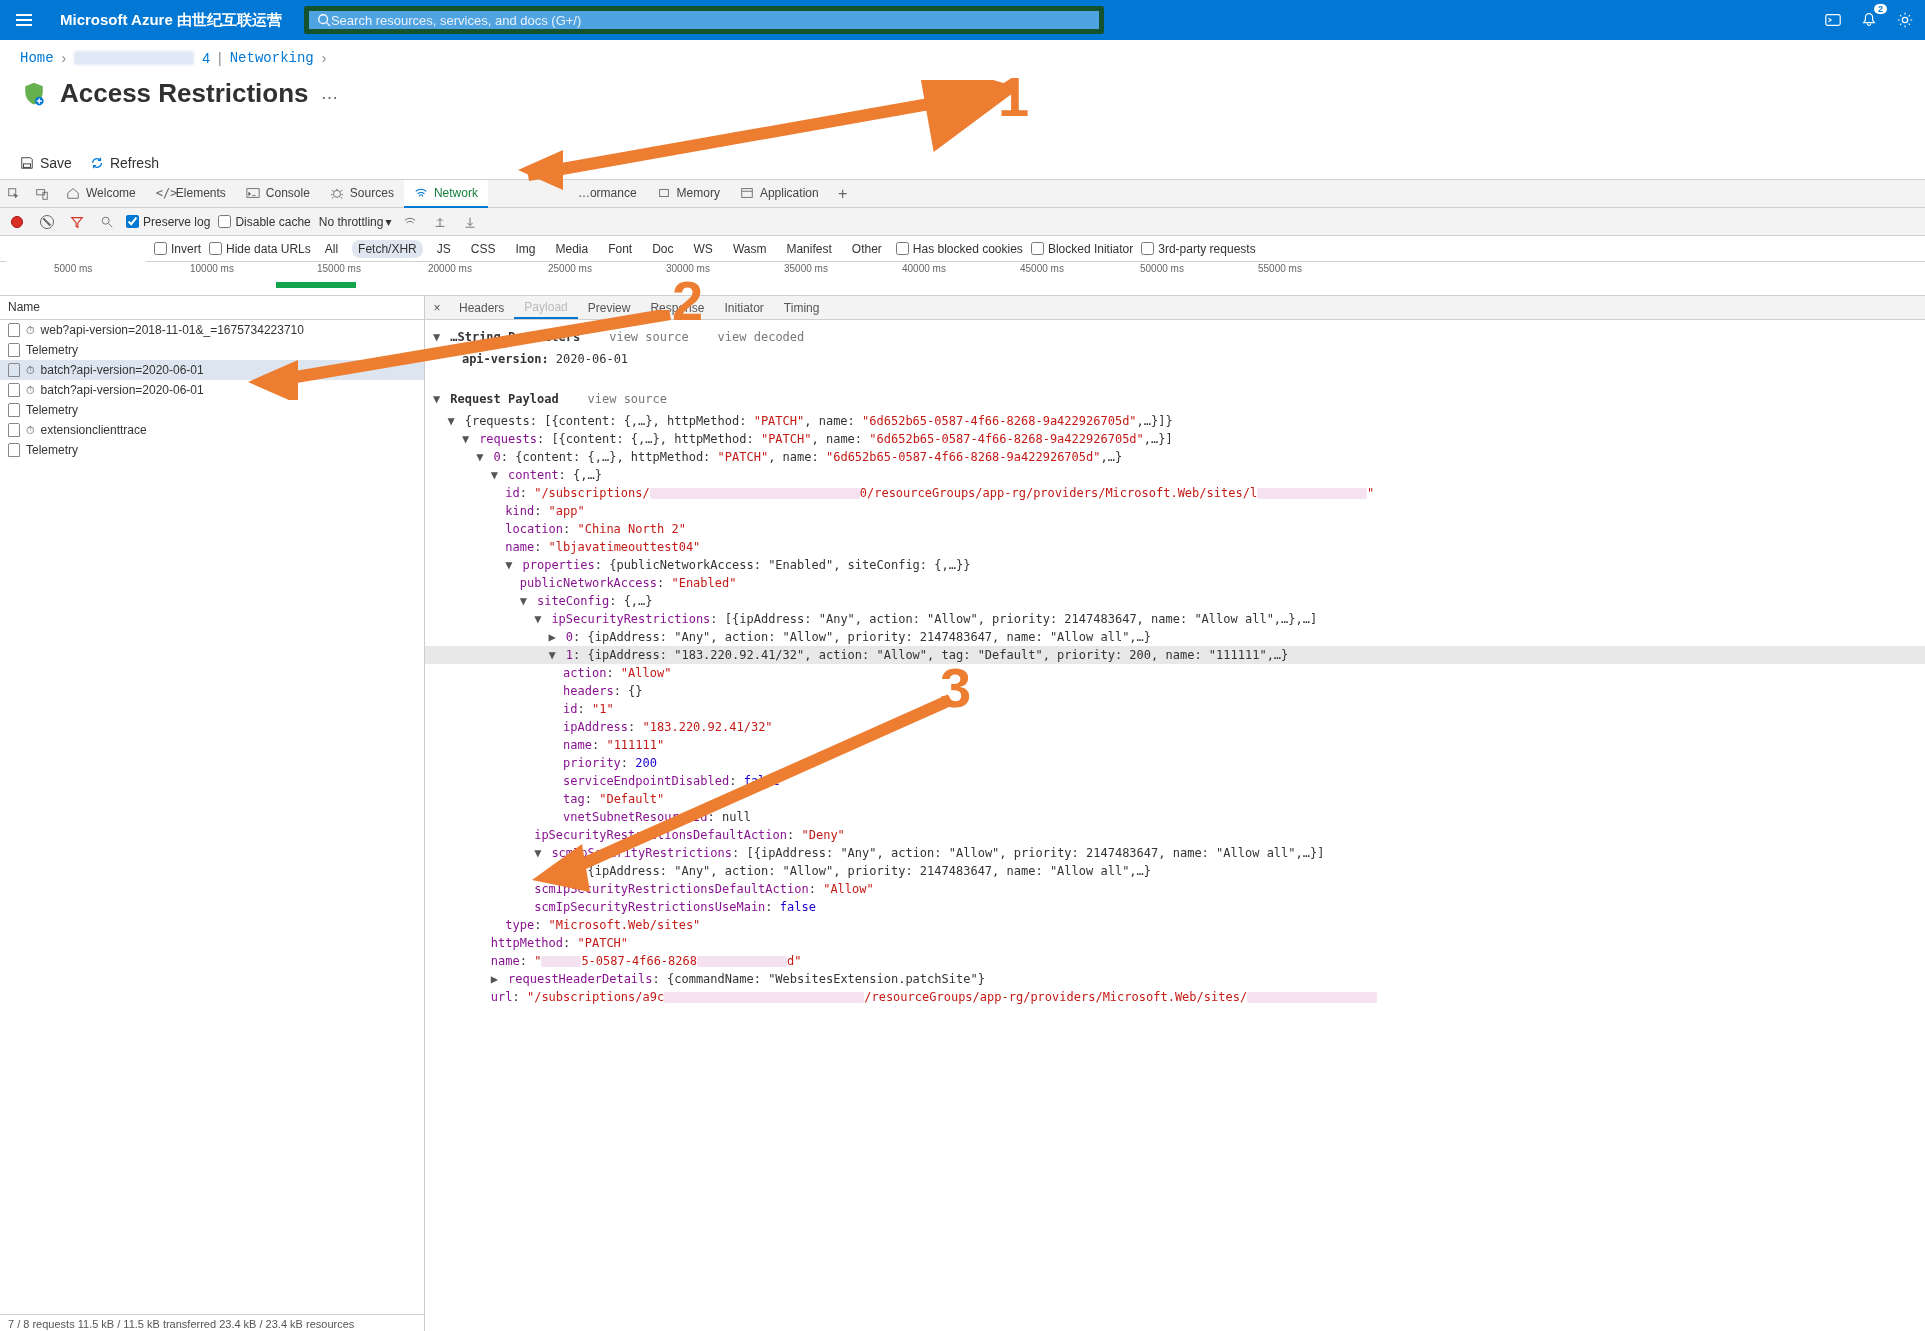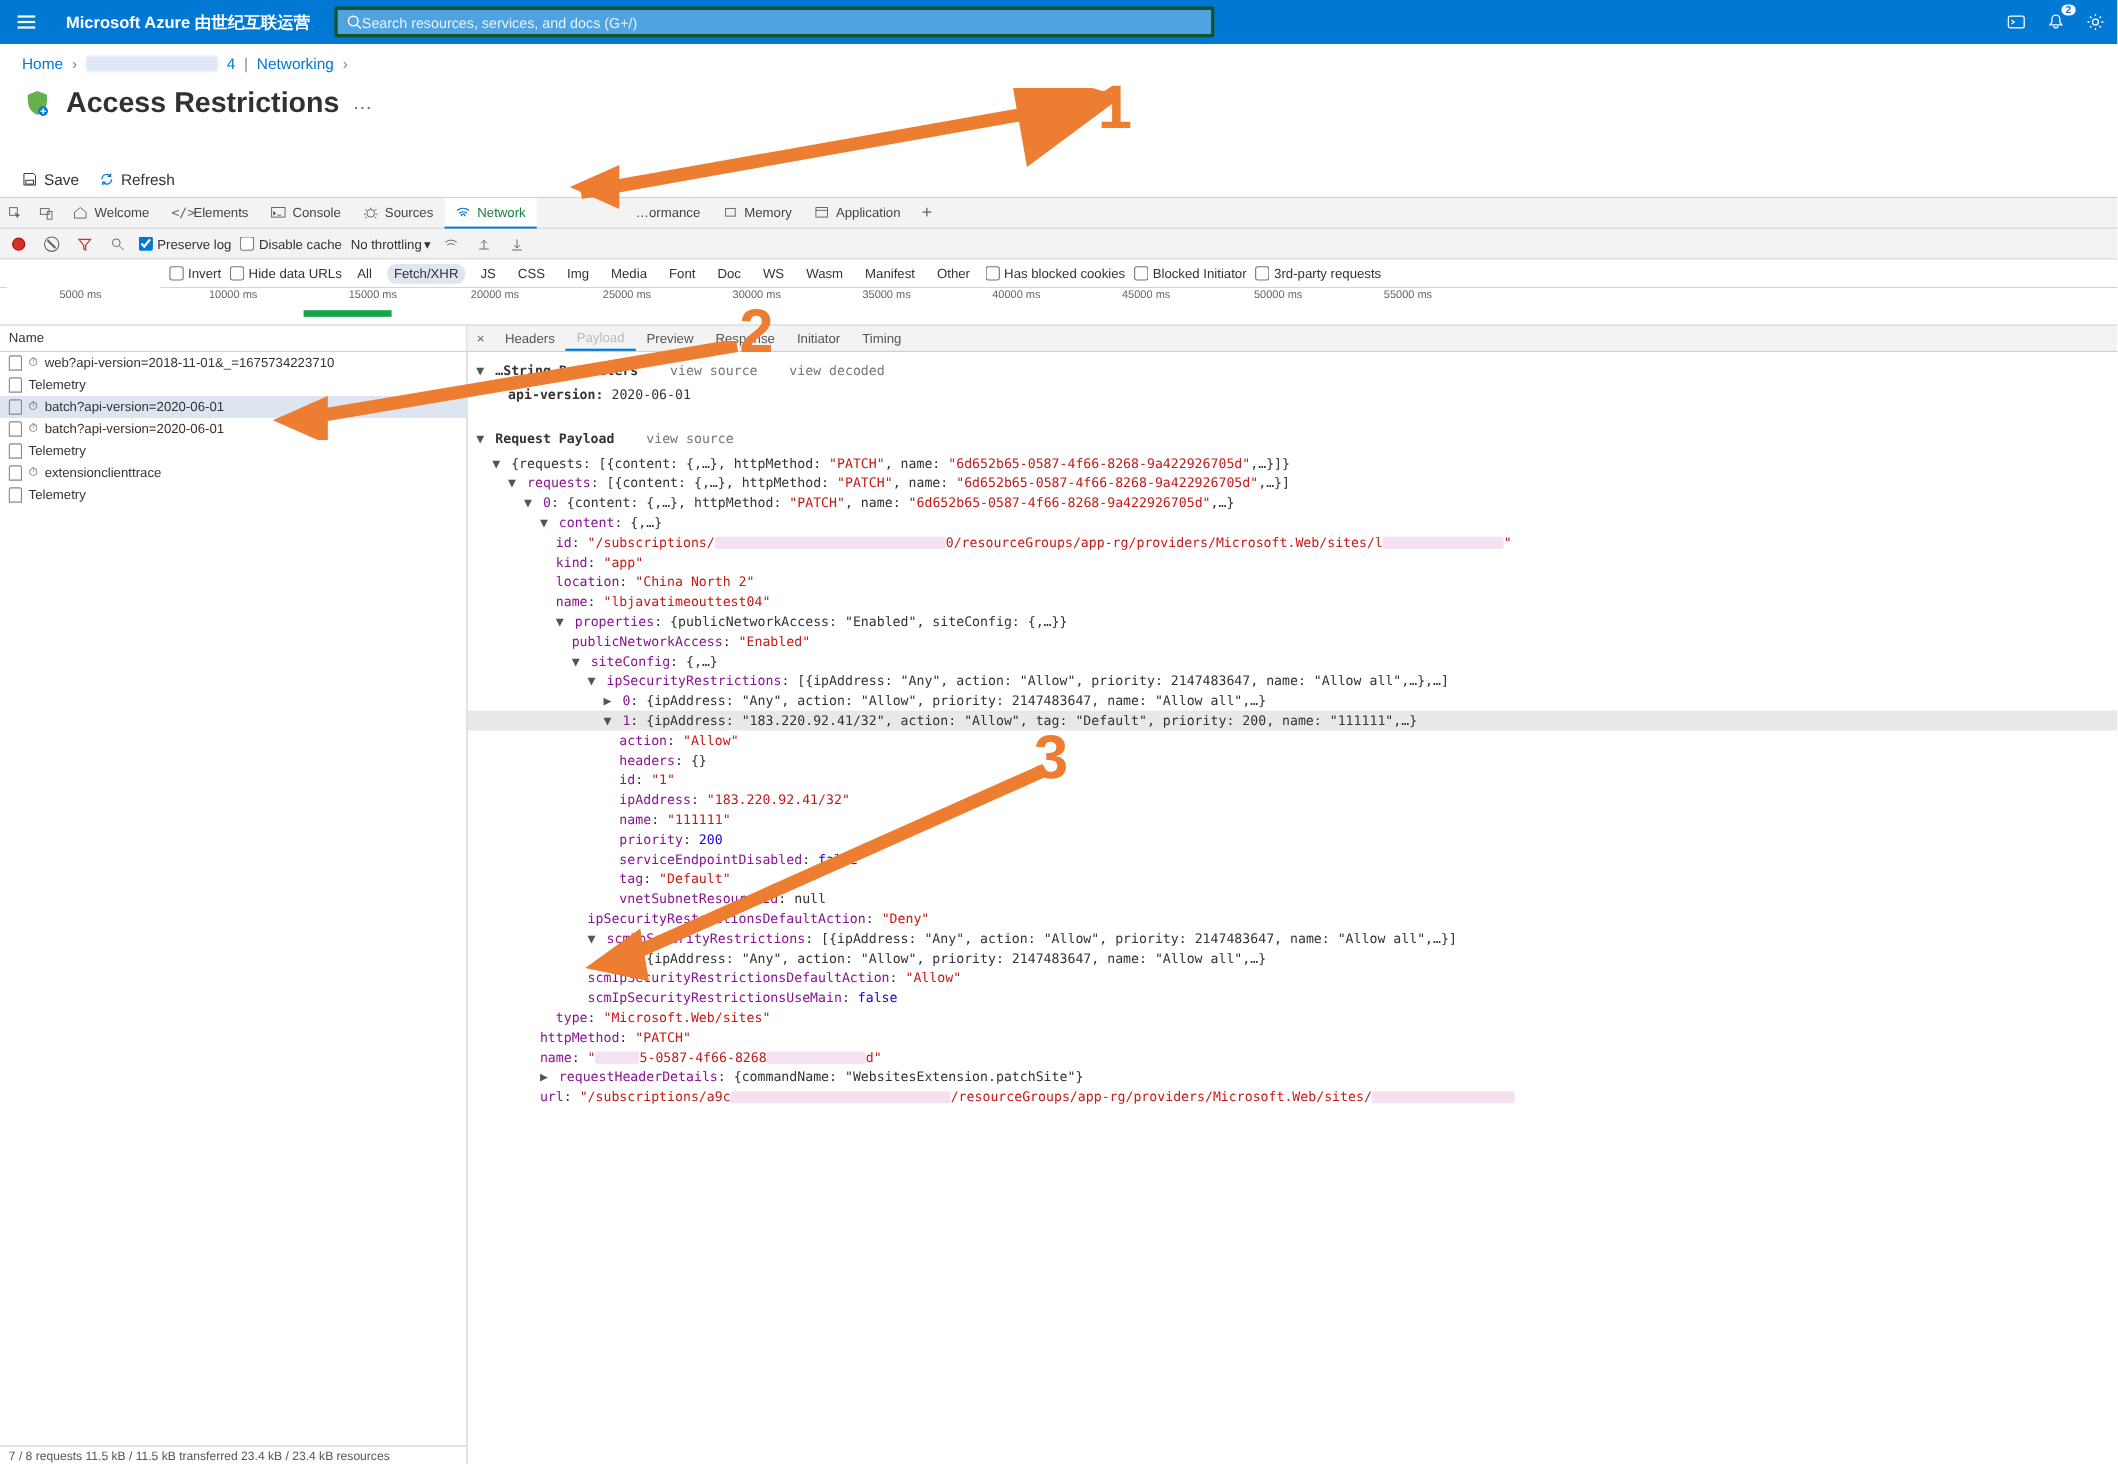--- a/index.html
+++ b/index.html
@@ -5,33 +5,33 @@
 * { box-sizing: border-box; margin: 0; padding: 0; }
 body { font-family: "Segoe UI", -apple-system, sans-serif; font-size: 12px; color: #333; background: #fff; overflow: hidden; width: 1925px; height: 1331px; }
 
 
 .azure-bar { height: 40px; background: #0078d4; display: flex; align-items: center; color: #fff; }
 .hamburger { width: 48px; height: 40px; display: flex; align-items: center; justify-content: center; cursor: pointer; }
 .hamburger-icon { display: inline-block; width: 16px; height: 12px; border-top: 2px solid #fff; border-bottom: 2px solid #fff; position: relative; }
 .hamburger-icon::after { content: ""; position: absolute; top: 3px; left: 0; width: 16px; height: 2px; background: #fff; }
 .brand { font-size: 15px; font-weight: 600; padding: 0 12px; white-space: nowrap; }
 .search-wrap { flex: 1; padding: 0 10px; max-width: 820px; }
-.search-box { display: flex; align-items: center; height: 28px; background: #4fa3e0; border: 3px solid #14532d; border-radius: 2px; padding: 0 8px; }
+.search-box { display: flex; align-items: center; height: 28px; background: #4fa3e0; border: 5px solid #14532d; border-radius: 2px; padding: 0 8px; }
 .search-box input { flex: 1; background: transparent; border: none; color: #fff; font-size: 13px; outline: none; }
 .search-box input::placeholder { color: #e8f1fa; }
 .azure-right { display: flex; align-items: center; margin-left: auto; padding-right: 8px; gap: 12px; }
 .azure-icon { width: 24px; height: 24px; display: flex; align-items: center; justify-content: center; position: relative; cursor: pointer; }
 .badge { position: absolute; top: -4px; right: -6px; background: #fff; color: #0078d4; border-radius: 8px; font-size: 9px; font-weight: 600; padding: 0 4px; }
 
 
 .page-area { padding: 4px 20px 8px; background: #fff; }
 .breadcrumb { display: flex; align-items: center; gap: 8px; color: #0078d4; font-size: 14px; height: 28px; }
 .bc-sep { color: #888; }
 .bc-blur { display: inline-block; width: 120px; height: 14px; background: #dfe8f4; border-radius: 2px; filter: blur(1px); }
-.bc-link { cursor: pointer; }
+.bc-link { cursor: pointer; font-family: Liberation Mono, monospace; }
 .page-header { display: flex; align-items: center; gap: 12px; margin-top: 6px; }
 .page-icon { width: 28px; height: 28px; }
 .page-title { font-size: 26px; font-weight: 600; color: #323130; }
 .page-dots { color: #666; font-size: 18px; letter-spacing: 2px; cursor:pointer; }
 .page-cmds { display: flex; gap: 18px; font-size: 14px; color: #323130; margin-top: 46px; align-items:center;}
 .cmd { display: flex; align-items: center; gap: 6px; cursor: pointer; }
 .cmd svg { width: 14px; height: 14px; }
 
 
 .devtools { border-top: 1px solid #d0d0d0; display: flex; flex-direction: column; height: calc(100% - 174px); }

